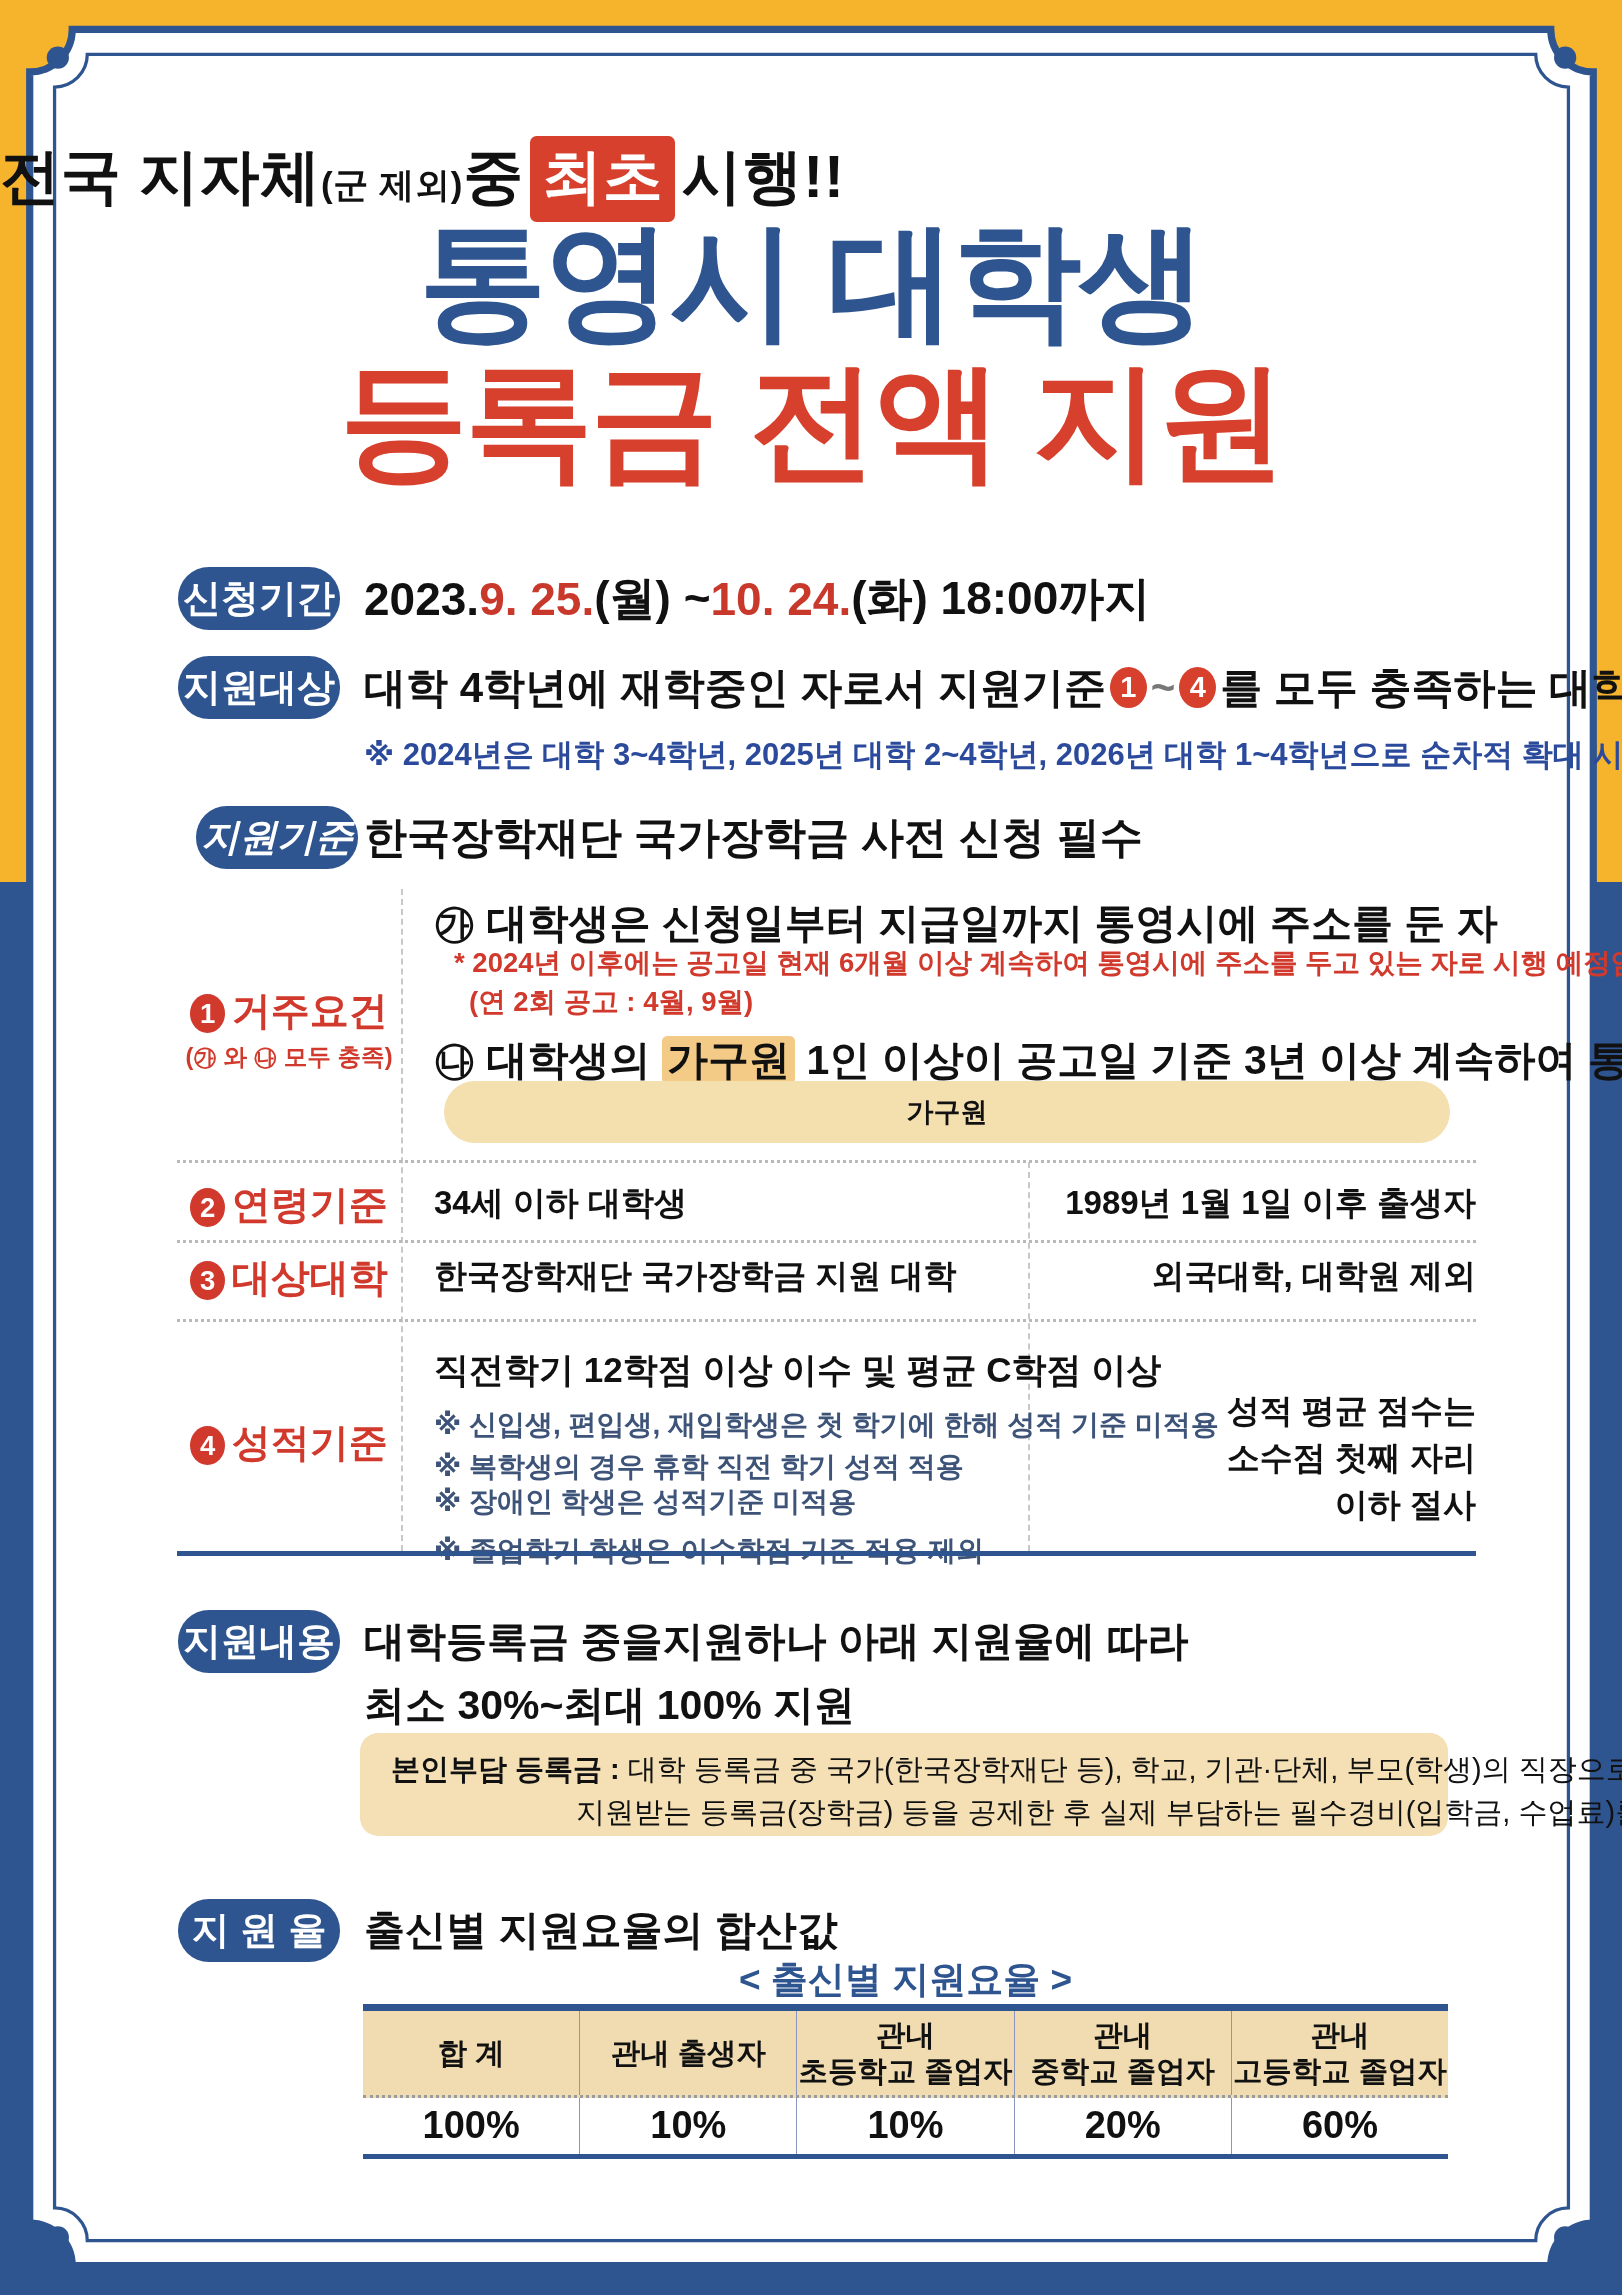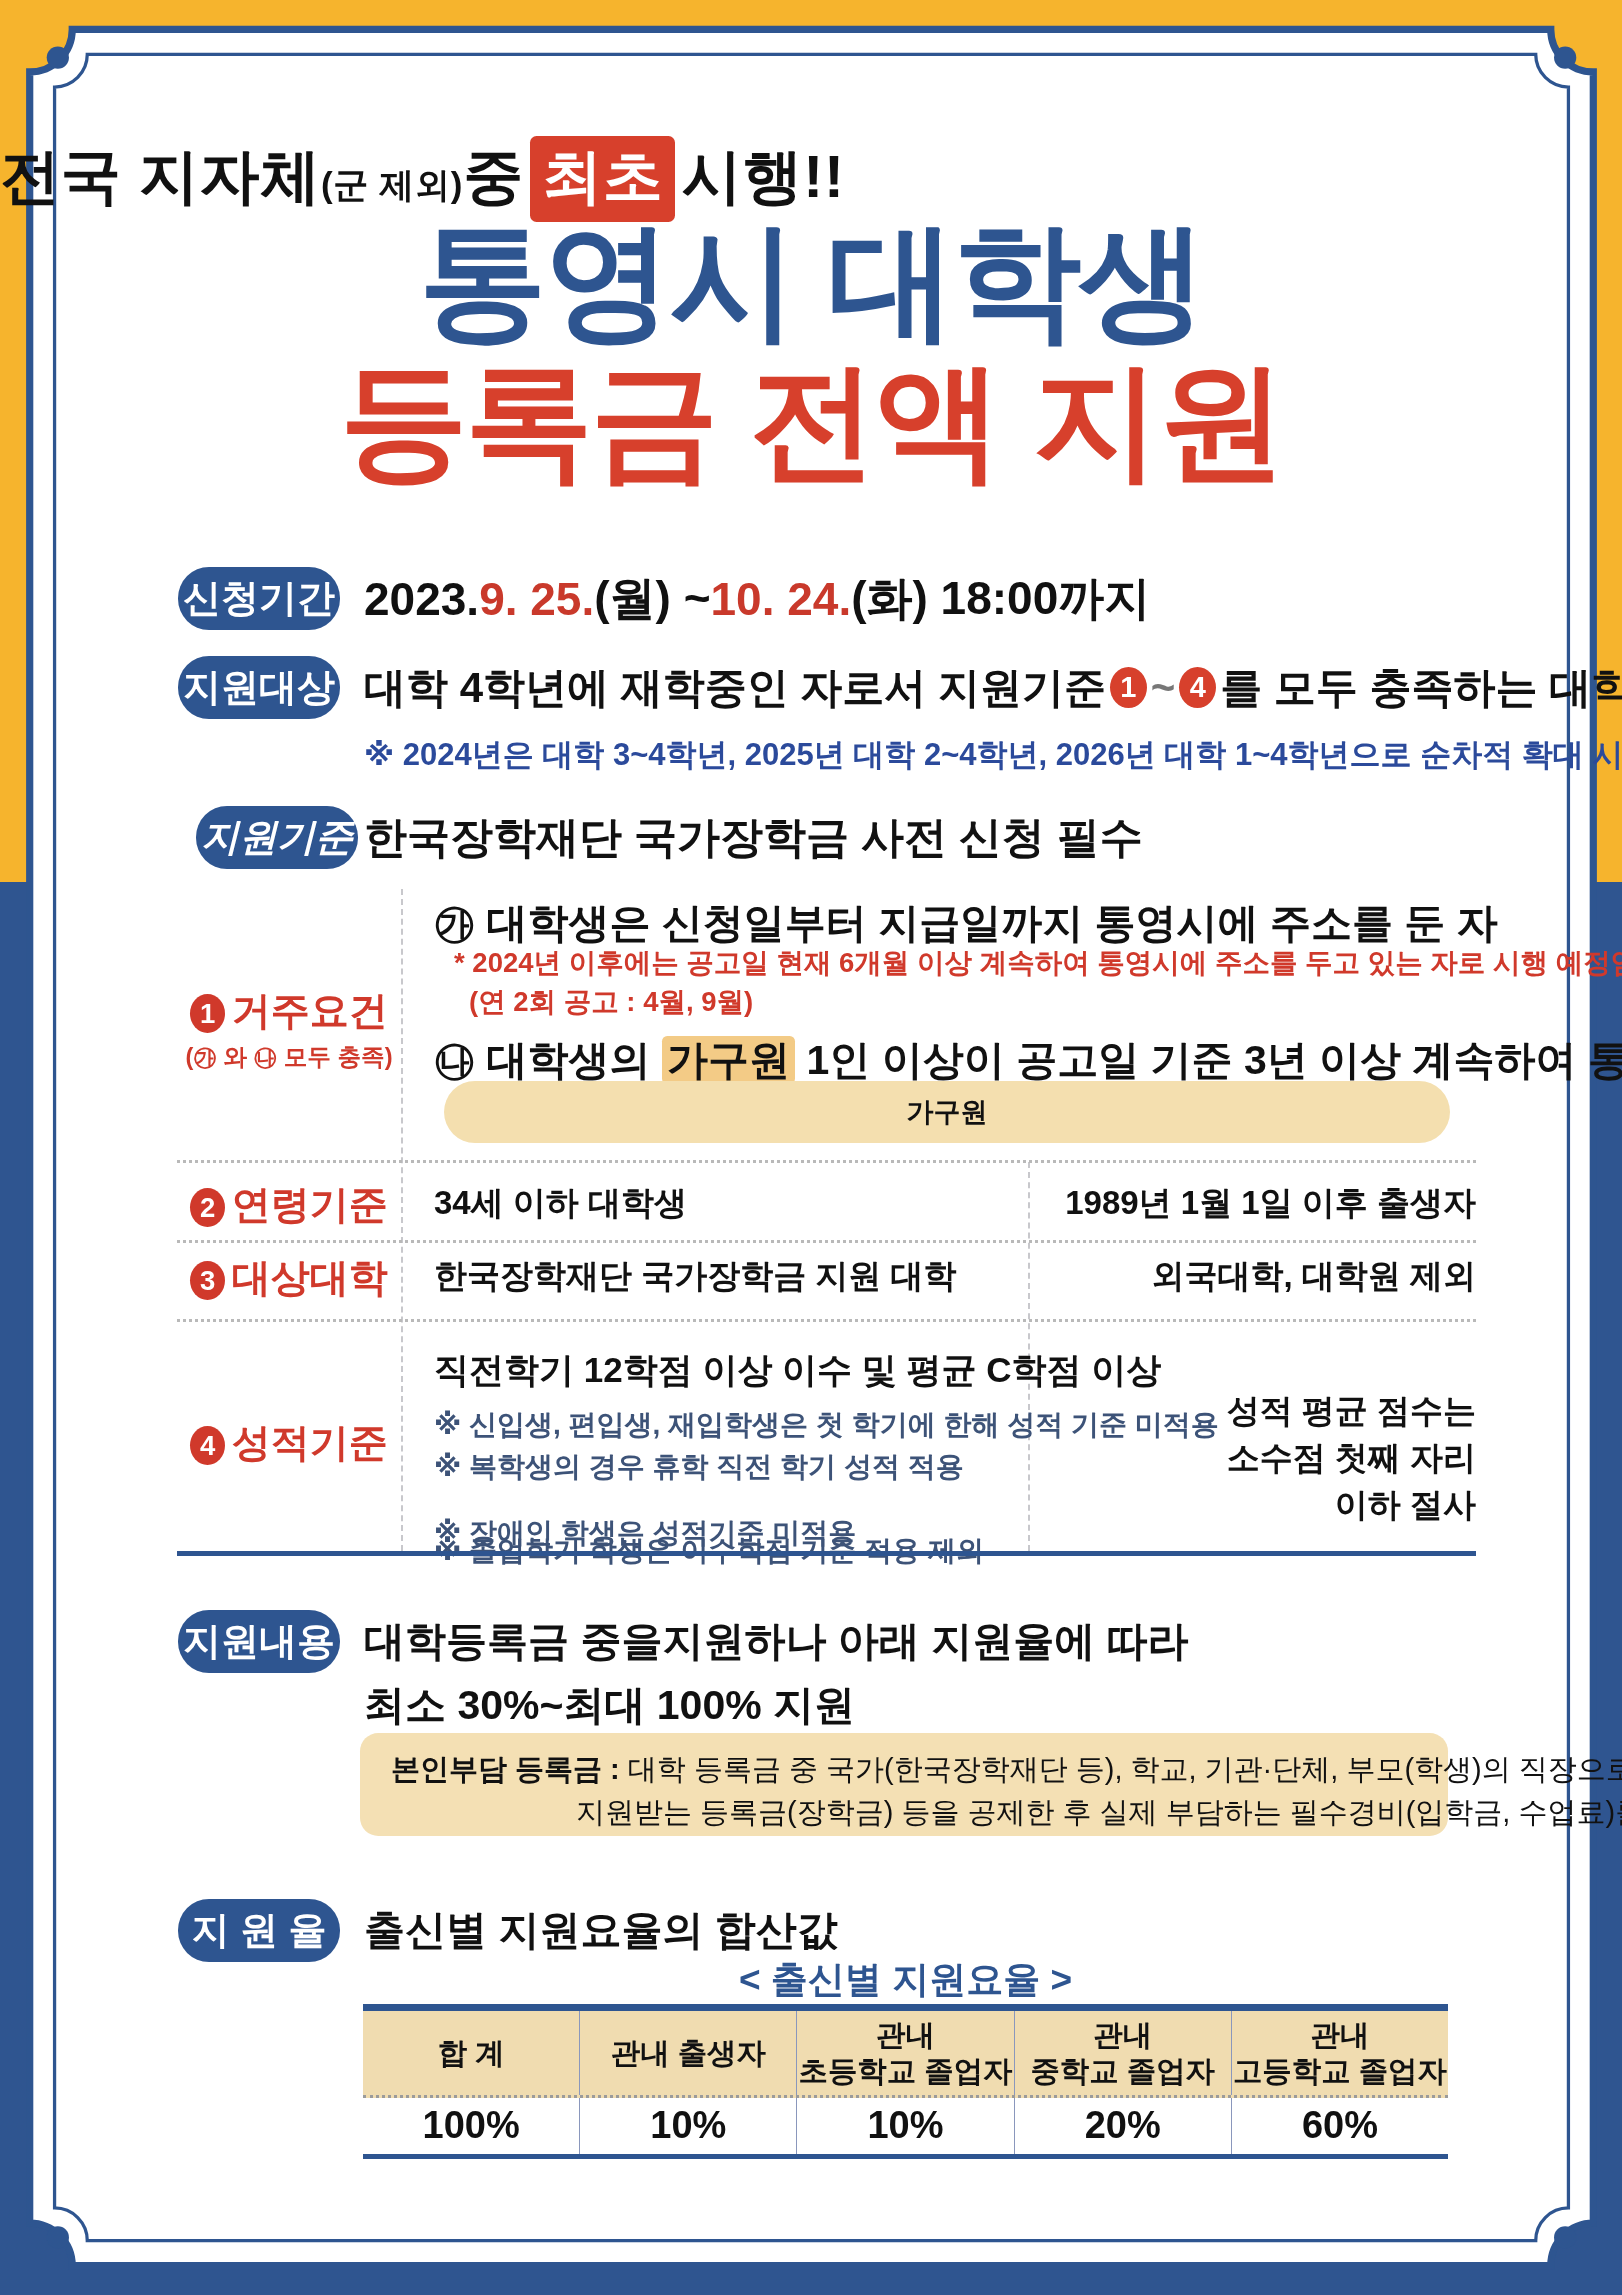--- a/index.html
+++ b/index.html
@@ -147,21 +147,21 @@
     <div class="cright" style="top:369px;">외국대학, 대학원 제외</div>
 
     <div class="hdots" style="top:434px;"></div>
 
     <div class="clabel" style="top:531px;">
       <span class="lnum">4</span><span>성적기준</span>
     </div>
     <div class="ccontent" style="top:462px;font-size:35px;font-weight:700;">직전학기 12학점 이상 이수 및 평균 C학점 이상</div>
     <div class="cnote" style="top:521px;">※ 신입생, 편입생, 재입학생은 첫 학기에 한해 성적 기준 미적용</div>
     <div class="cnote" style="top:563px;">※ 복학생의 경우 휴학 직전 학기 성적 적용</div>
-    <div class="cnote" style="top:629px;">※ 장애인 학생은 성적기준 미적용</div>
+    <div class="cnote" style="top:598px;">※ 장애인 학생은 성적기준 미적용</div>
     <div class="cnote" style="top:647px;">※ 졸업학기 학생은 이수학점 기준 적용 제외</div>
     <div class="cright" style="top:551px;">소수점 첫째 자리</div>
     <div class="cright" style="top:504px;">성적 평균 점수는</div>
     <div class="cright" style="top:598px;">이하 절사</div>
 
     <div class="navy-rule"></div>
   </div>
 
   <div class="abs badge" style="left:178px;top:1610px;">지원내용</div>
   <div class="abs big-line" style="left:364px;top:1610px;height:63px;">

